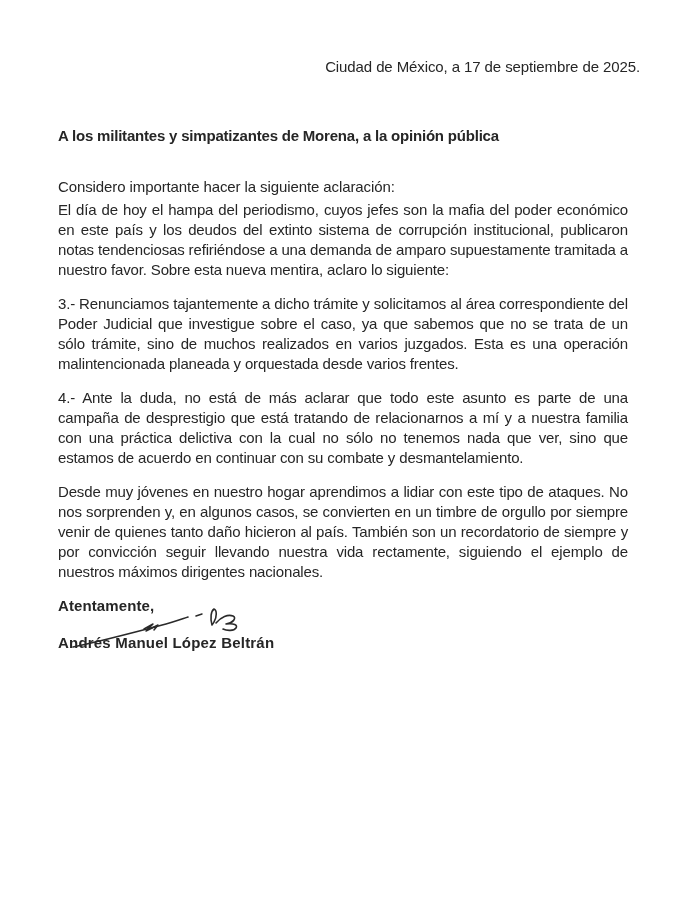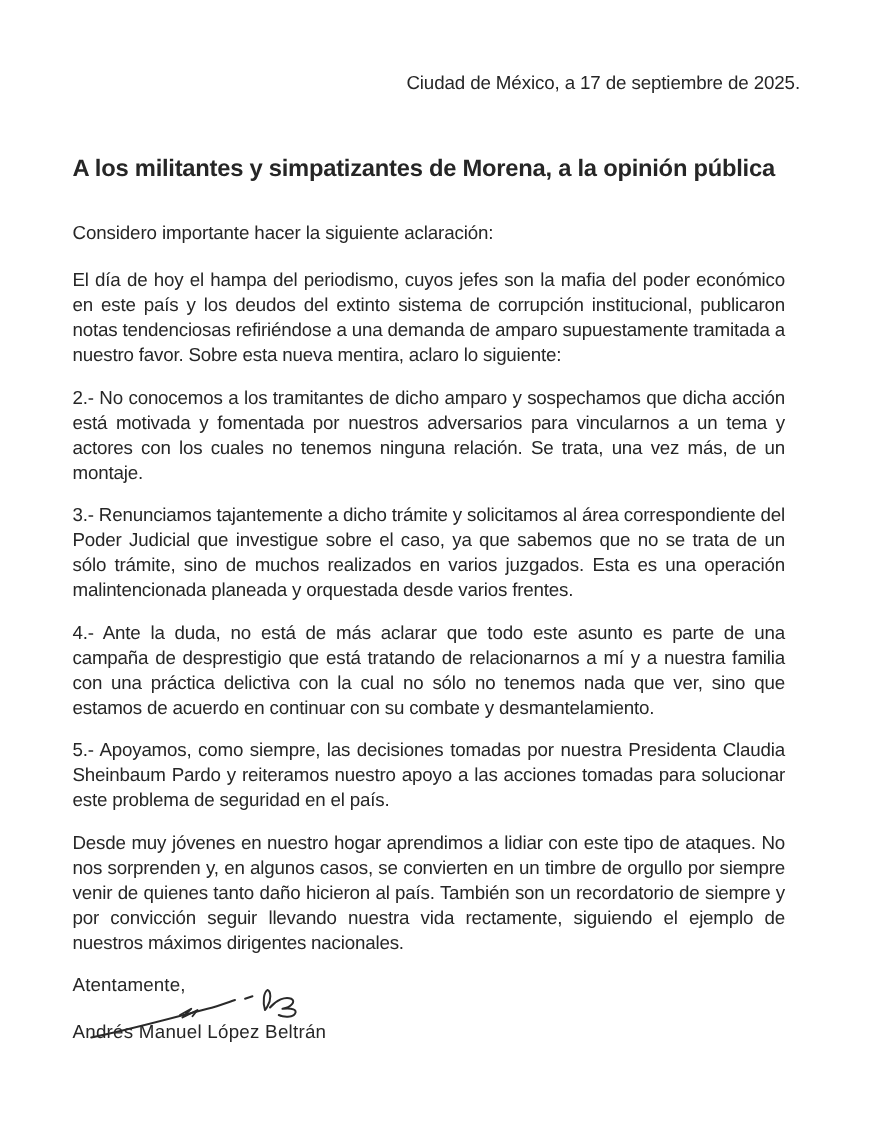--- a/index.html
+++ b/index.html
@@ -20,39 +20,40 @@
     overflow: hidden;
   }
   .date-line {
     text-align: right;
     line-height: 20px;
     margin: 0 0 49px 0;
     letter-spacing: -0.1px;
   }
   .salutation {
     font-weight: bold;
-    font-size: 19px;
+    font-size: 15px;
     line-height: 20px;
     margin: 0 0 31px 0;
     letter-spacing: -0.2px;
   }
   .intro-line {
     line-height: 20px;
-    margin: 0 0 18px 0;
+    margin: 0 0 3px 0;
     letter-spacing: -0.1px;
   }
   .body-paragraph {
     text-align: justify;
     line-height: 20px;
     margin: 0 12px 14px 0;
     letter-spacing: -0.15px;
   }
   .signature-block {
     position: relative;
     margin-top: 14px;
+    font-weight: bold;
   }
   .closing-line {
     line-height: 20px;
     margin: 0;
     letter-spacing: 0.1px;
   }
   .signer-name {
     line-height: 20px;
     margin: 17px 0 0 0;
     letter-spacing: 0.2px;
@@ -71,27 +72,25 @@
 
   <p class="date-line">Ciudad de México, a 17 de septiembre de 2025.</p>
 
   <p class="salutation">A los militantes y simpatizantes de Morena, a la opinión pública</p>
 
   <p class="intro-line">Considero importante hacer la siguiente aclaración:</p>
 
   <p class="body-paragraph">El día de hoy el hampa del periodismo, cuyos jefes son la mafia del poder económico en este país y los deudos del extinto sistema de corrupción institucional, publicaron notas tendenciosas refiriéndose a una demanda de amparo supuestamente tramitada a nuestro favor. Sobre esta nueva mentira, aclaro lo siguiente:</p>
 
 
-  <p class="body-paragraph">2.- No conocemos a los tramitantes de dicho amparo y sospechamos que dicha acción está motivada y fomentada por nuestros adversarios para vincularnos a un tema y actores con los cuales no tenemos ninguna relación. Se trata, una vez más, de un montaje.</p>
 
   <p class="body-paragraph">3.- Renunciamos tajantemente a dicho trámite y solicitamos al área correspondiente del Poder Judicial que investigue sobre el caso, ya que sabemos que no se trata de un sólo trámite, sino de muchos realizados en varios juzgados. Esta es una operación malintencionada planeada y orquestada desde varios frentes.</p>
 
   <p class="body-paragraph">4.- Ante la duda, no está de más aclarar que todo este asunto es parte de una campaña de desprestigio que está tratando de relacionarnos a mí y a nuestra familia con una práctica delictiva con la cual no sólo no tenemos nada que ver, sino que estamos de acuerdo en continuar con su combate y desmantelamiento.</p>
 
-  <p class="body-paragraph">5.- Apoyamos, como siempre, las decisiones tomadas por nuestra Presidenta Claudia Sheinbaum Pardo y reiteramos nuestro apoyo a las acciones tomadas para solucionar este problema de seguridad en el país.</p>
 
   <p class="body-paragraph">Desde muy jóvenes en nuestro hogar aprendimos a lidiar con este tipo de ataques. No nos sorprenden y, en algunos casos, se convierten en un timbre de orgullo por siempre venir de quienes tanto daño hicieron al país. También son un recordatorio de siempre y por convicción seguir llevando nuestra vida rectamente, siguiendo el ejemplo de nuestros máximos dirigentes nacionales.</p>
 
   <div class="signature-block">
     <p class="closing-line">Atentamente,</p>
 
     <svg class="signature-svg" width="180" height="48" viewBox="0 0 180 48" fill="none" stroke="#2a2a2a" stroke-linecap="round" stroke-linejoin="round">
 
       <path stroke-width="1.6" d="M3,44 C28,39 62,30 96,21 C104,19 112,16 118,14"></path>
 

